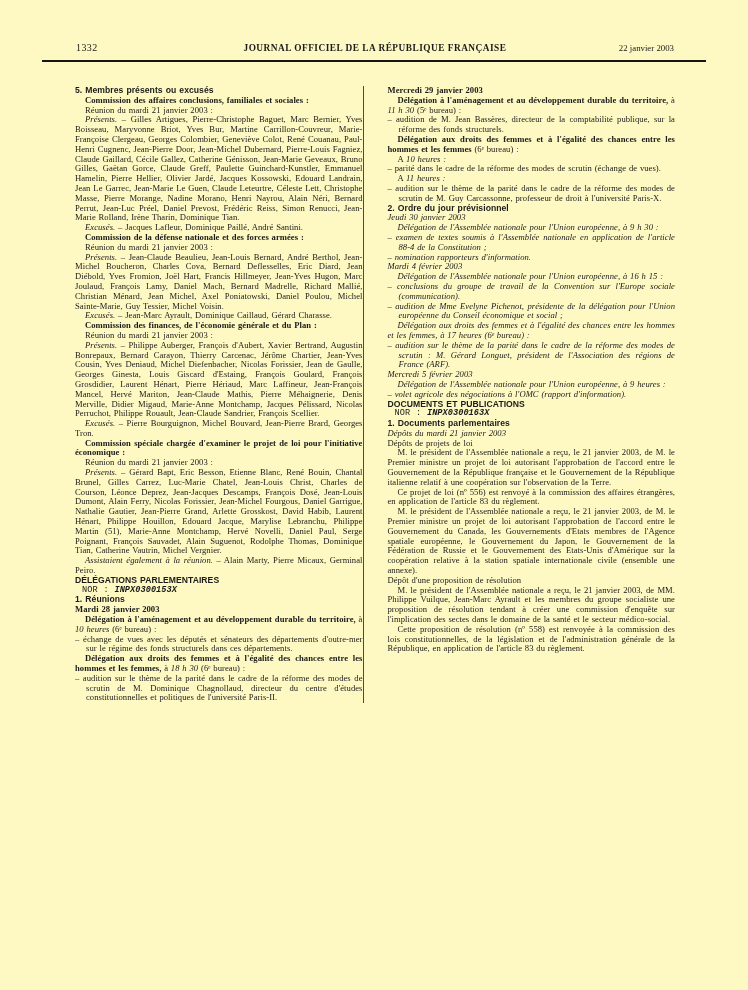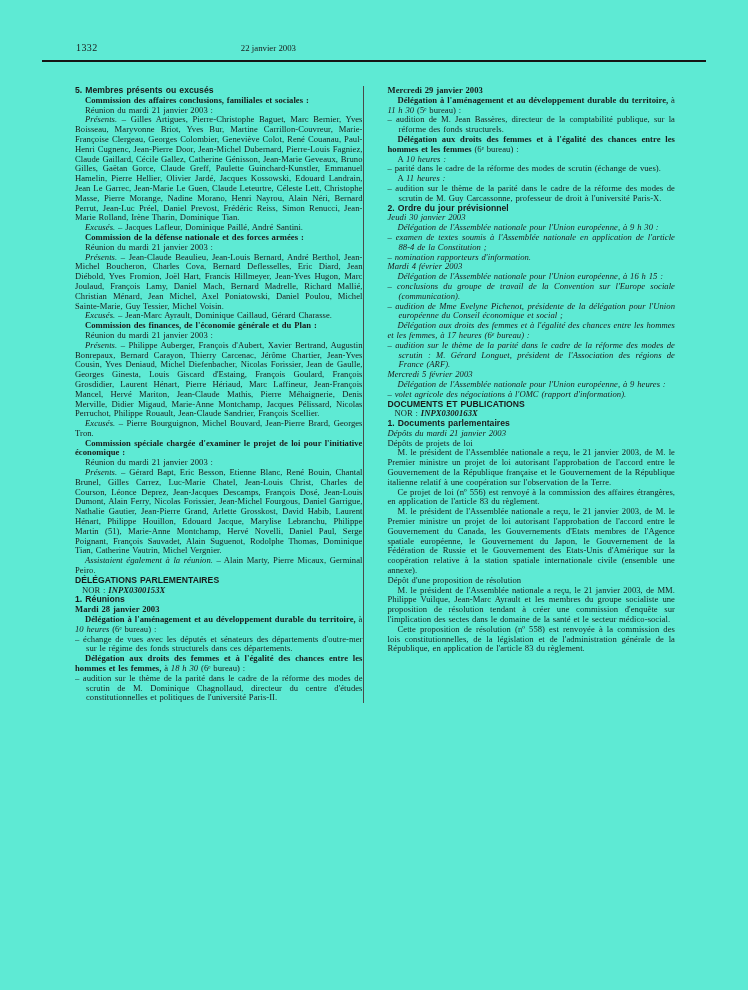--- a/index.html
+++ b/index.html
@@ -1,18 +1,18 @@
 <!DOCTYPE html>
 <html lang="fr"><head>
 <meta charset="utf-8">
 <style>
   html,body{margin:0;padding:0;background:#e8e8e4;}
   .page{
     position:relative;width:748px;height:990px;margin:0 auto;
-    background:#5eead4;color:#1a1a1a;
+    background:#fef9c3;color:#1a1a1a;
     font-family:"Liberation Serif",serif;
     -webkit-font-smoothing:antialiased;
     overflow:hidden;
   }
   .header{
     position:absolute;top:42px;left:76px;right:74px;
     display:flex;align-items:baseline;
   }
   .header .pg{width:110px;font-size:10px;letter-spacing:.4px;}
   .header .ttl{flex:1;text-align:center;font-weight:bold;font-size:9.3px;letter-spacing:.5px;}
@@ -29,33 +29,34 @@
   .it{font-style:italic;}
   .bd{font-weight:bold;}
   .ital{font-style:italic;}
   .indent{text-indent:10px;}
   .commission{font-weight:bold;text-indent:10px;margin-top:4px;}
   .dash{margin-left:13px;padding-left:11px;text-indent:-11px;}
   .h-sub{font-family:"Liberation Sans",sans-serif;font-weight:bold;font-size:9px;
          text-align:center;letter-spacing:.2px;margin:8px 0 6px;text-indent:0;}
   .h-major{font-family:Liberation Sans, sans-serif;font-weight:bold;font-size:11px;
            text-align:center;letter-spacing:.8px;margin:30px 0 16px;text-indent:0;}
-  .nor{font-family:Liberation Serif, serif;font-size:7.3px;text-align:center;
+  .nor{font-family:Liberation Mono, monospace;font-size:7.3px;text-align:center;
        letter-spacing:.3px;margin:0 0 14px;text-indent:0;padding-left:7px;}
   .h-date{font-weight:bold;font-size:9px;text-align:center;margin:8px 0 5px;text-indent:0;}
   .h-date-it{font-style:italic;font-size:9px;text-align:center;margin:8px 0 5px;text-indent:0;}
   .center-sm{text-align:center;margin:8px 0 5px;text-indent:0;word-spacing:1.2px;}
   .mt{margin-top:3px;}
 </style>
 </head>
 <body>
 
 <div class="page">
   <div class="header">
     <span class="pg">1332</span>
+    <span class="ttl">JOURNAL OFFICIEL DE LA RÉPUBLIQUE FRANÇAISE</span>
     <span class="dt">22 janvier 2003</span>
   </div>
   <div class="rule"></div>
 
   <div class="cols">
     <div class="col col-left">
         <p class="blk h-sub">5. Membres présents ou excusés</p>
         <p class="blk commission">Commission des affaires conclusions, familiales et sociales :</p>
         <p class="blk indent mt">Réunion du mardi 21 janvier 2003 :</p>
         <p class="blk indent mt"><span class="it">Présents.</span><span> – Gilles Artigues, Pierre-Christophe Baguet, Marc Bernier, Yves Boisseau, Maryvonne Briot, Yves Bur, Martine Carrillon-Couvreur, Marie-Françoise Clergeau, Georges Colombier, Geneviève Colot, René Couanau, Paul-Henri Cugnenc, Jean-Pierre Door, Jean-Michel Dubernard, Pierre-Louis Fagniez, Claude Gaillard, Cécile Gallez, Catherine Génisson, Jean-Marie Geveaux, Bruno Gilles, Gaëtan Gorce, Claude Greff, Paulette Guinchard-Kunstler, Emmanuel Hamelin, Pierre Hellier, Olivier Jardé, Jacques Kossowski, Edouard Landrain, Jean Le Garrec, Jean-Marie Le Guen, Claude Leteurtre, Céleste Lett, Christophe Masse, Pierre Morange, Nadine Morano, Henri Nayrou, Alain Néri, Bernard Perrut, Jean-Luc Préel, Daniel Prevost, Frédéric Reiss, Simon Renucci, Jean-Marie Rolland, Irène Tharin, Dominique Tian.</span></p>

